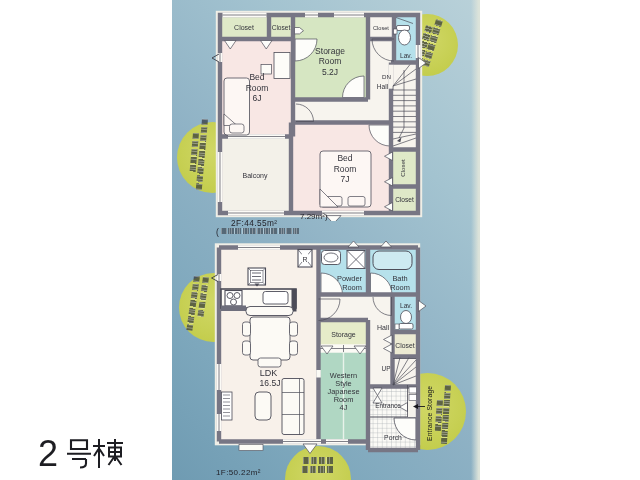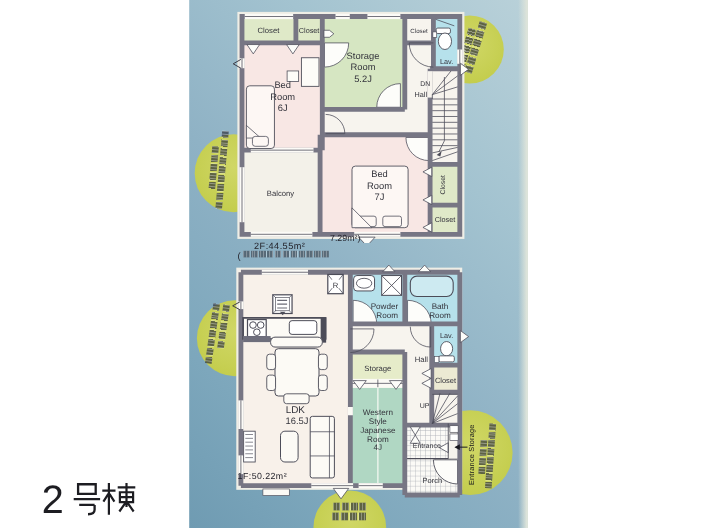--- a/index.html
+++ b/index.html
@@ -229,21 +229,21 @@
 </svg>
 <div style="position:absolute;left:426px;top:441px;width:60px;height:10px;transform:rotate(-90deg);transform-origin:0 0;font:6.7px 'Liberation Sans';letter-spacing:0.2px;color:#16161c;white-space:nowrap;">Entrance Storage</div>
 <svg style="position:absolute;left:413px;top:402px" width="13" height="9" viewBox="0 0 13 9">
     <path d="M2,4.5 H12" stroke="#16161c" stroke-width="0.9"></path>
     <path d="M0,4.5 l5,-2.6 v5.2 z" fill="#16161c"></path>
   </svg>
 <div style="position:absolute;left:219px;top:217.5px;font:8.3px 'Liberation Sans';color:#23232b;letter-spacing:0.4px;margin-left:12px;">2F:44.55m²</div>
 <div style="position:absolute;left:216px;top:226.5px;font:8.5px 'Liberation Sans';color:#23232b;">(</div>
 <div style="position:absolute;left:221px;top:227.5px;width:78.0px;height:6.8px;background:repeating-linear-gradient(90deg,rgba(255,255,255,0.3) 0 0.9px,rgba(255,255,255,0) 0.9px 2.6px),repeating-linear-gradient(90deg,rgba(42,46,56,0.55) 0 6.0px,rgba(0,0,0,0) 6.0px 7.2px);"></div>
 <div style="position:absolute;left:300px;top:212px;font:8px 'Liberation Sans';color:#23232b;">7.29m²)</div>
-<div style="position:absolute;left:216px;top:428px;font:8px 'Liberation Sans';color:#23232b;letter-spacing:0.4px;">1F:50.22m²</div>
+<div style="position:absolute;left:216px;top:468px;font:8px 'Liberation Sans';color:#23232b;letter-spacing:0.4px;">1F:50.22m²</div>
 <div style="position:absolute;left:38px;top:437px;width:130px;height:36px;">
     <span style="font:36px 'Liberation Sans';color:#1d1d22;position:absolute;left:0;top:-4px;">2</span>
     <svg style="position:absolute;left:28px;top:1px" width="58" height="31" viewBox="0 0 58 31">
       <g stroke="#1d1d22" stroke-width="2.1" fill="none">
         <path d="M5,2.2 H21 V11 H5 Z M1,15.8 H25 M6,21 H20 M20,21 V25.5 Q20,29.5 14,29.5"></path>
       </g>
       <g stroke="#1d1d22" stroke-width="2.0" fill="none">
         <path d="M33,1 V30 M27,8 H39 M32.5,11 L28,18 M33.5,11 L38,18"></path>
         <path d="M41,5 H57 M49,1 V23 M43,9.5 H55 V18.5 H43 Z M43,14 H55 M48.5,18.5 L42.5,27 M49.5,18.5 L55.5,27"></path>
       </g>

